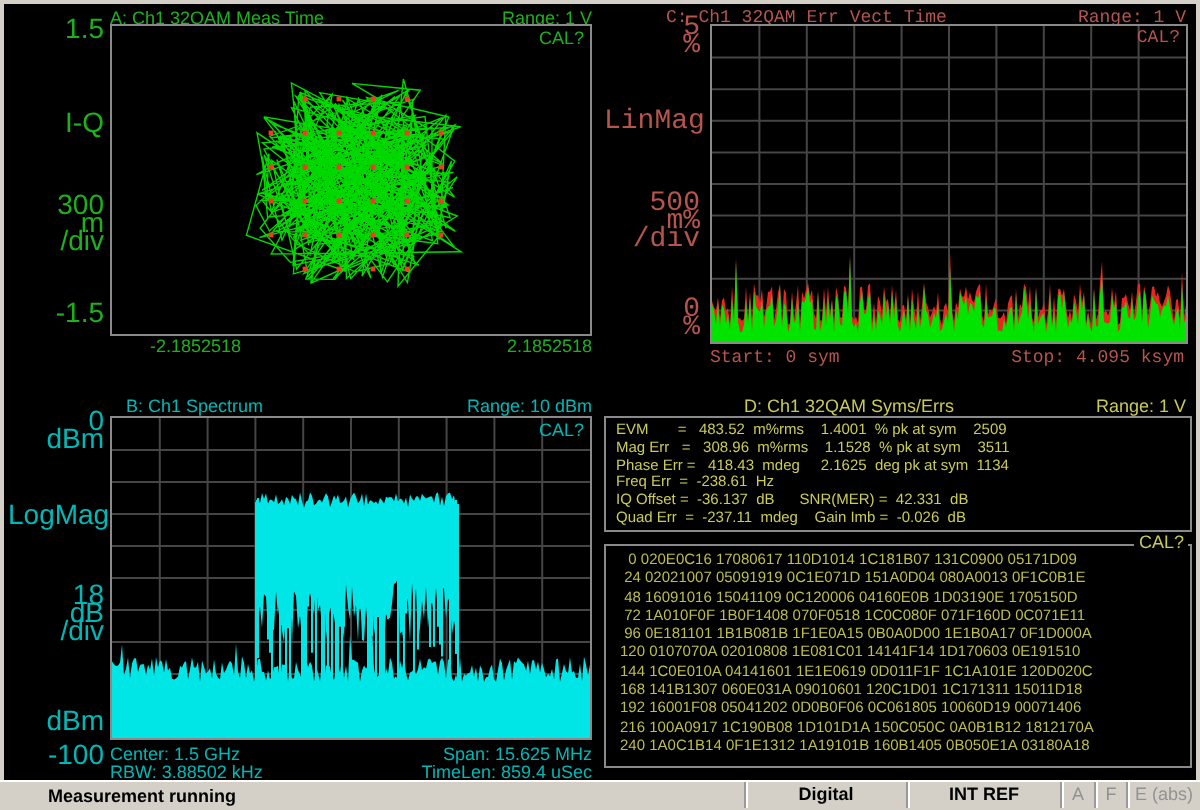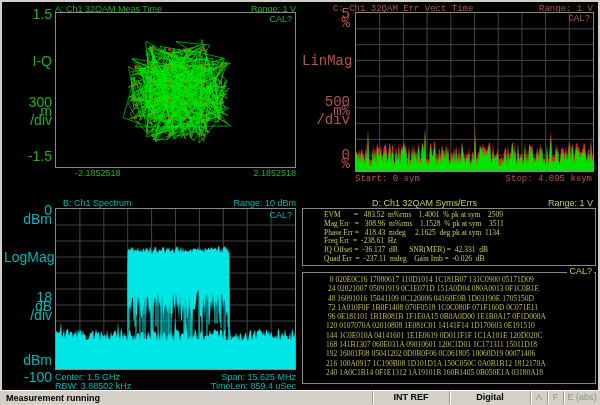--- a/index.html
+++ b/index.html
@@ -55,32 +55,32 @@
   #panelB .y6{top:151px;margin-top:26px;} #panelB .y7{top:160px;}
   #panelB .f1l{left:53px;top:176px;} #panelB .f1r{right:4px;top:176px;}
   #panelB .f2l{left:53px;top:185px;} #panelB .f2r{right:4px;top:185px;}
 
   
   #panelD .title{left:72px;}
   #panelD .range{right:5px;}
   .dbox{position:absolute;left:2px;width:292px;border:1px solid #8a8a8a;background:#000;}
   #metricsBox{top:12px;height:56px;}
   #hexBox{top:76px;height:110px;}
-  .mono{font-family:Liberation Serif, serif;white-space:pre;margin-left:16px;}
+  .mono{font-family:Liberation Sans, sans-serif;white-space:pre;}
   #metricsBox .mono{font-size:7.5px;line-height:8.8px;padding:2px 0 0 5px;color:#cbcb5c;}
   #hexBox .mono{font-size:7.5px;line-height:9.3px;padding:2px 0 0 7px;color:#bebe50;}
   #calD{position:absolute;top:70px;right:4px;font-size:9px;background:#000;padding:0 2px;z-index:3;}
 
   
   #statusbar{
     position:absolute;left:0;top:390px;width:600px;height:13px;
     background:#d4d0c8;display:flex;align-items:center;font-size:9px;color:#000;
     border-top:1px solid #fff;
   }
-  .sb-msg{flex:1;padding-left:6px;font-weight:bold;white-space:nowrap;}
+  .sb-msg{flex:1;padding-left:24px;font-weight:bold;white-space:nowrap;}
   .sb-cell{height:13px;line-height:13px;text-align:center;font-weight:bold;
     border-left:1px solid #9a9a9a;box-shadow:inset 1px 0 0 #ffffff;white-space:nowrap;}
   .sb-cell.dim{color:#929292;font-weight:normal;}
   .w80{width:80px;} .w76{width:76px;} .w78{width:78px;}
   .w16{width:16px;} .w15{width:15px;} .w36{width:36px;}
 </style>
 </head>
 <body>
 
 <div id="client">
@@ -227,18 +227,18 @@
     </div>
     <div class="cal cd" id="calD">CAL?</div>
     <div class="dbox" id="hexBox">
       <div class="mono" id="hexText"><div>  0 020E0C16 17080617 110D1014 1C181B07 131C0900 05171D09</div><div> 24 02021007 05091919 0C1E071D 151A0D04 080A0013 0F1C0B1E</div><div> 48 16091016 15041109 0C120006 04160E0B 1D03190E 1705150D</div><div> 72 1A010F0F 1B0F1408 070F0518 1C0C080F 071F160D 0C071E11</div><div> 96 0E181101 1B1B081B 1F1E0A15 0B0A0D00 1E1B0A17 0F1D000A</div><div>120 0107070A 02010808 1E081C01 14141F14 1D170603 0E191510</div><div>144 1C0E010A 04141601 1E1E0619 0D011F1F 1C1A101E 120D020C</div><div>168 141B1307 060E031A 09010601 120C1D01 1C171311 15011D18</div><div>192 16001F08 05041202 0D0B0F06 0C061805 10060D19 00071406</div><div>216 100A0917 1C190B08 1D101D1A 150C050C 0A0B1B12 1812170A</div><div>240 1A0C1B14 0F1E1312 1A19101B 160B1405 0B050E1A 03180A18</div></div>
     </div>
   </div>
 </div>
 
 <div id="statusbar">
   <div class="sb-msg">Measurement running</div>
+  <div class="sb-cell w80">Digital</div>
   <div class="sb-cell w76">INT REF</div>
-  <div class="sb-cell w80">Digital</div>
   <div class="sb-cell dim w16">A</div>
   <div class="sb-cell dim w15">F</div>
   <div class="sb-cell dim w36">E (abs)</div>
 </div>
 
 </body></html>

